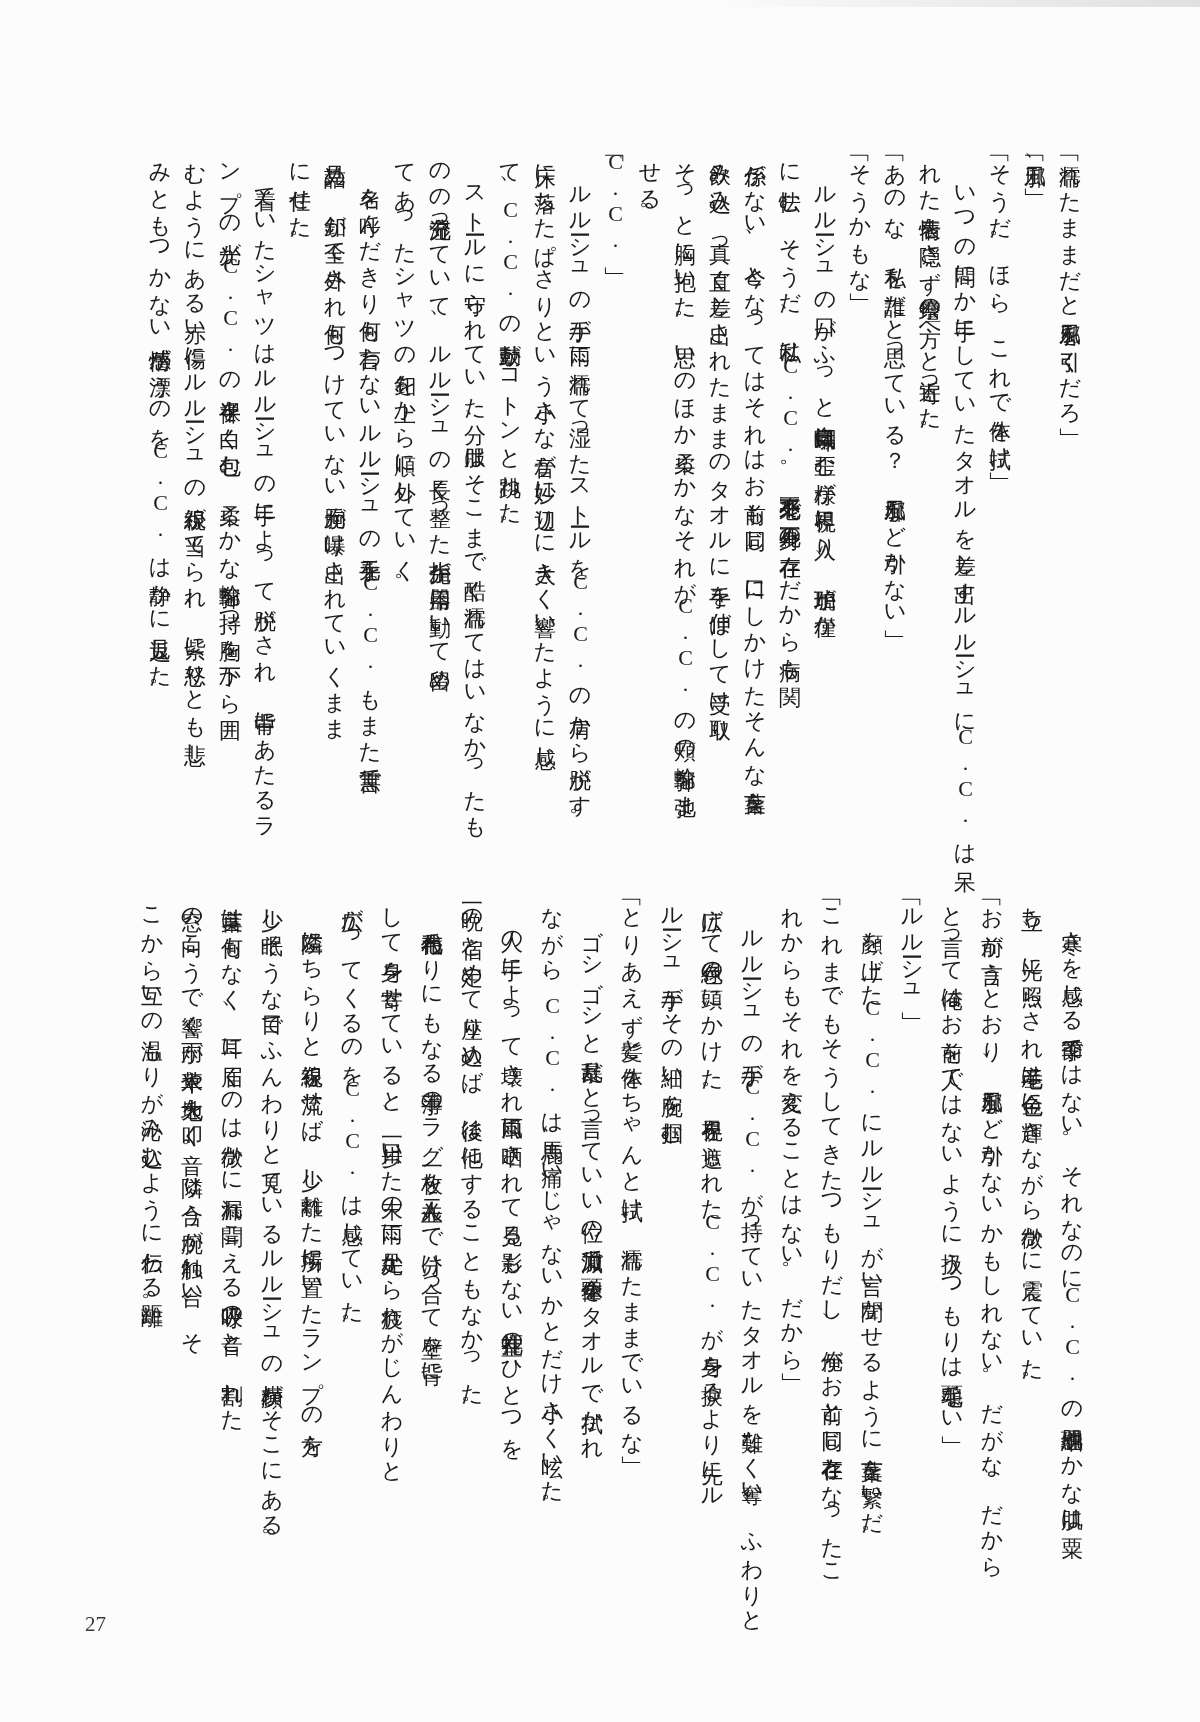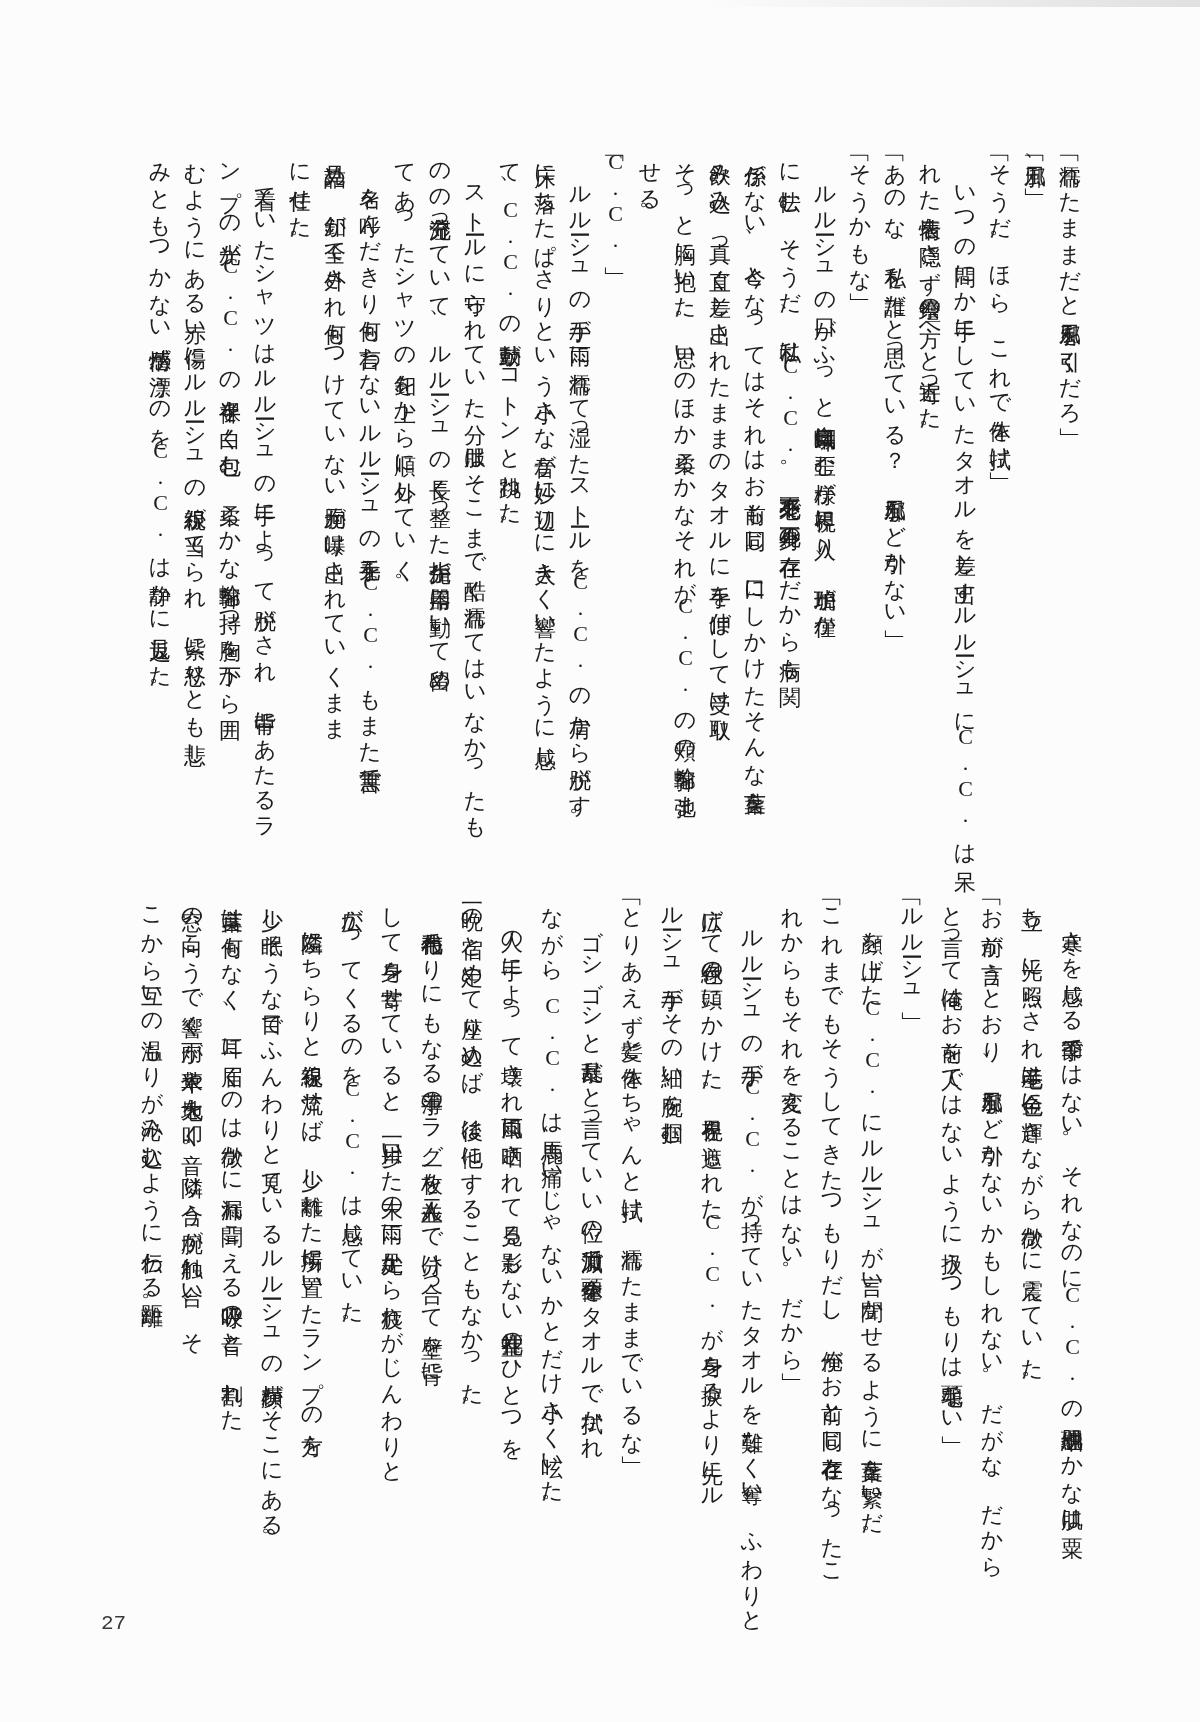--- a/index.html
+++ b/index.html
@@ -45,23 +45,23 @@
     line-height: 35px;
   }
   .band-bottom {
     top: 892px;
     right: 108px;
     height: 736px;
     line-height: 40px;
   }
   .page-number {
     position: absolute;
-    left: 101px;
+    left: 85px;
     top: 1612px;
-    font-family: Liberation Mono, monospace;
+    font-family: Liberation Serif, serif;
     font-size: 21px;
     color: #3a3a3a;
     text-align: center;
   }
 </style>
 </head>
 <body>
 
 <div class="page">
   <div class="edge-artifact"></div>

